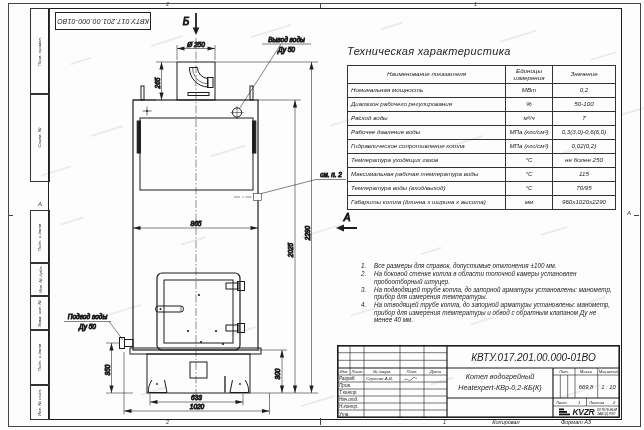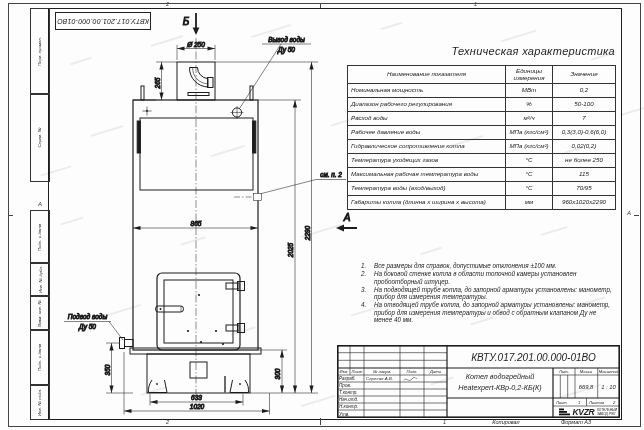--- a/index.html
+++ b/index.html
@@ -13,21 +13,21 @@
   .margin-cell{left:30px;width:18px;border:0.9px solid #333;display:flex;align-items:center;justify-content:center;}
   .margin-cell span{transform:rotate(-90deg);white-space:nowrap;font-size:4.4px;font-style:italic;color:#222;}
   
   #stamp-top{left:55px;top:12px;width:94px;height:16px;border:1px solid #222;
              display:flex;align-items:center;justify-content:center;}
   #stamp-top span{transform:rotate(180deg);font-size:7px;font-style:italic;white-space:nowrap;letter-spacing:.2px;}
   
   .zone{font-size:5.5px;color:#333;font-style:italic;}
   .tick{background:#444;}
   
-  #spec-title{left:347px;top:45px;width:268px;text-align:right;font-size:11px;font-style:italic;font-weight:500;letter-spacing:.3px;}
+  #spec-title{left:347px;top:45px;width:268px;text-align:left;font-size:11px;font-style:italic;font-weight:500;letter-spacing:.3px;}
   #spec-table{left:347px;top:65px;border-collapse:collapse;table-layout:fixed;width:268px;}
   #spec-table td,#spec-table th{border:0.8px solid #333;font-size:6.2px;font-style:italic;font-weight:normal;
       padding:0 2px;color:#222;line-height:1.1;overflow:hidden;}
   #spec-table th{height:17px;text-align:center;}
   #spec-table td{height:13px;}
   #spec-table td.c{text-align:center;}
   #spec-table td.n{text-align:left;padding-left:3px;}
   
   #notes{left:358px;top:262px;width:256px;}
   .note{display:flex;font-size:6.3px;font-style:italic;line-height:1.16;margin-bottom:1px;}

